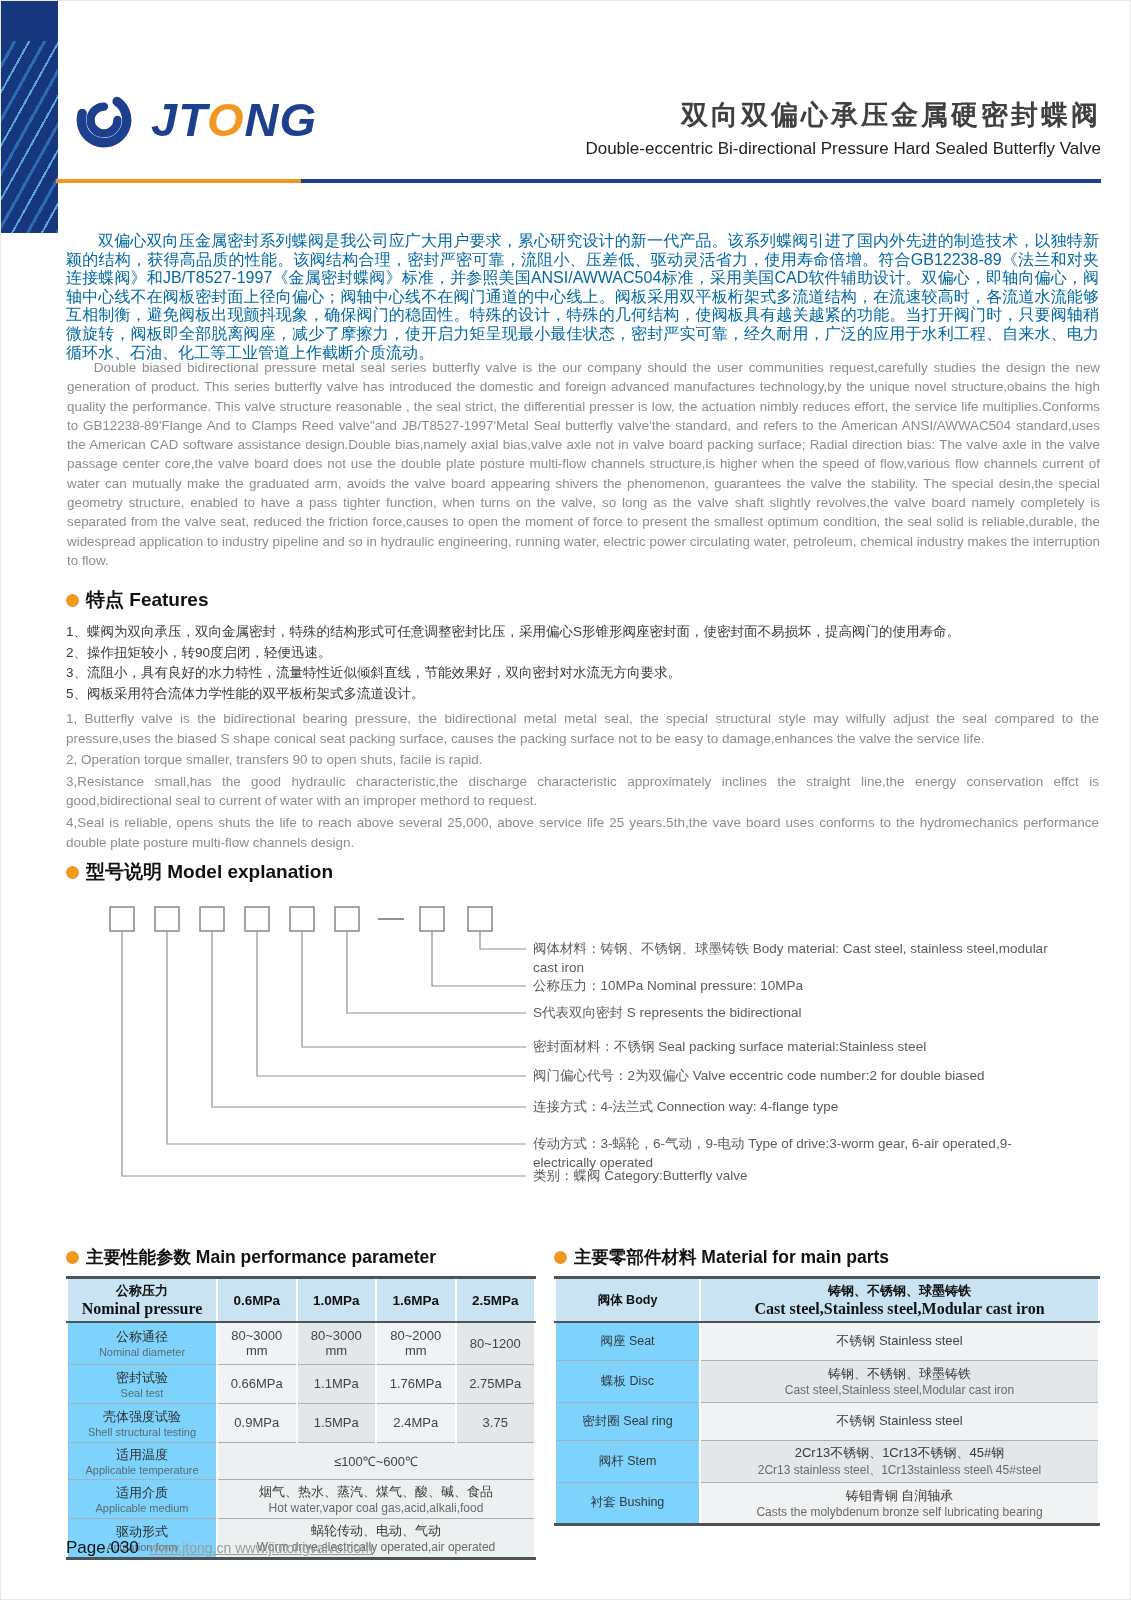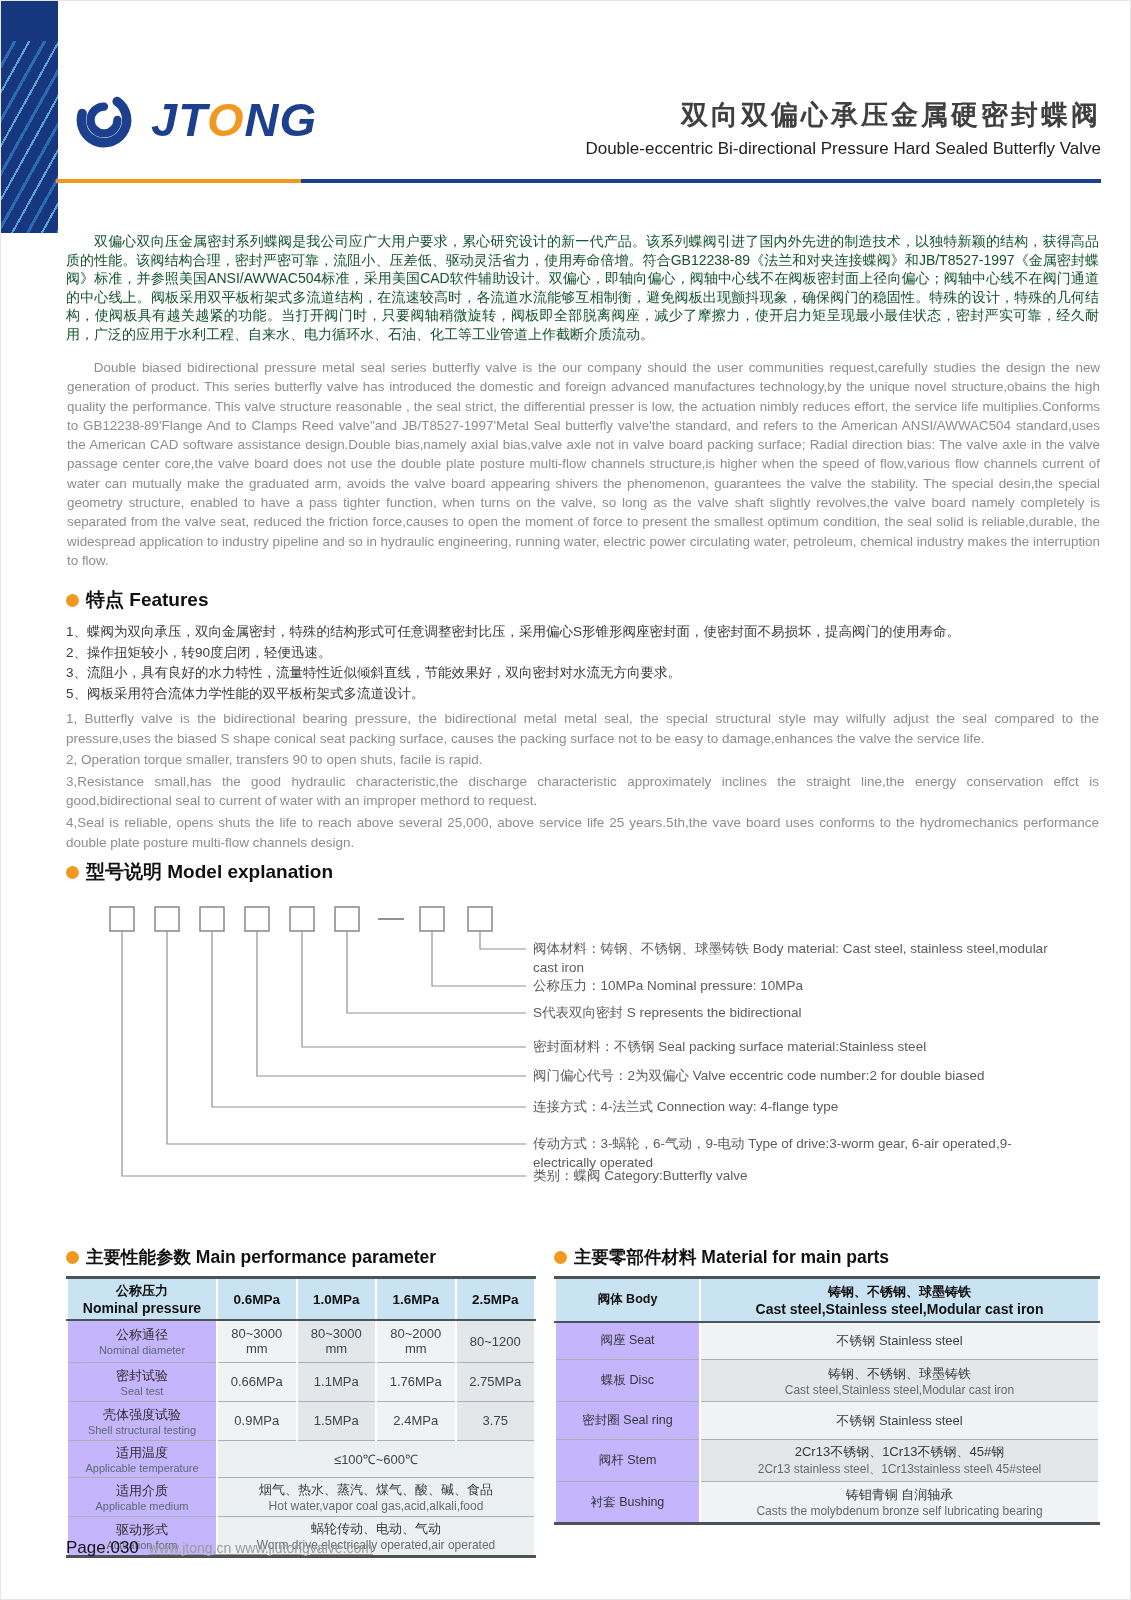--- a/index.html
+++ b/index.html
@@ -17,22 +17,22 @@
   .logo-swirl{width:62px;height:62px;margin-right:8px;}
   .logo-text{font-size:47px;font-weight:bold;font-style:italic;color:#1c3f8e;letter-spacing:1px;line-height:62px;}
   .logo-text .o{color:#f0981f;}
   .title-block{position:absolute;left:340px;top:96px;width:760px;text-align:right;}
   .title-zh{font-size:27px;font-weight:bold;color:#404040;letter-spacing:3px;}
   .title-en{font-size:17px;color:#222;margin-top:6px;}
   .divider{position:absolute;left:55px;top:178px;width:1045px;height:4px;
         background:linear-gradient(to right,#f0981f 0 245px,#1c3f8e 245px 100%);}
 
   
-  .intro-zh{position:absolute;left:65px;top:231px;width:1033px;font-size:14px;line-height:18.6px;
-        color:#14532d;text-align:justify;text-indent:2em;}
+  .intro-zh{position:absolute;left:65px;top:231px;width:1033px;font-size:16px;line-height:18.6px;
+        color:#0369a1;text-align:justify;text-indent:2em;}
   .intro-en{position:absolute;left:66px;top:357px;width:1033px;font-size:13.4px;line-height:19.3px;
         color:#8d8d8d;text-align:justify;text-indent:2em;}
 
   
   .sec-h{display:flex;align-items:center;font-weight:bold;color:#111;}
   .sec-h .bullet{width:13px;height:13px;border-radius:50%;background:#f0981f;margin-right:7px;flex:0 0 auto;}
   .sec-h.big{font-size:19px;}
   .sec-h.mid{font-size:17.5px;}
 
   
@@ -49,25 +49,25 @@
 
   
   .tbl-sec{position:absolute;top:1208px;margin-top:36px;}
   #perf-sec{left:65px;width:470px;}
   #mat-sec{left:553px;width:546px;}
   table{border-collapse:collapse;table-layout:fixed;margin-top:7px;width:100%;
         border-top:3px solid #4c5357;border-bottom:3px solid #4c5357;}
   td{border-left:2px solid #fff;border-right:2px solid #fff;border-bottom:1px solid #a7b0b5;
      text-align:center;vertical-align:middle;padding:3px 2px;}
   tr.head td{background:#c9e3f2;border-bottom:2px solid #4c5357;}
-  td.lbl{background:#c4b5fd;}
+  td.lbl{background:#7dd3fc;}
   .lz{display:block;font-size:13px;color:#2e2e2e;}
   .le{display:block;font-size:11px;color:#5c6a72;}
   .hz{display:block;font-size:13px;font-weight:bold;color:#111;}
-  .hz2{display:block;font-size:14px;font-weight:bold;color:#111;}
+  .hz2{display:block;font-size:16px;font-weight:bold;color:#111;font-family:Liberation Serif, serif;}
   .colh{font-size:13.5px;font-weight:bold;color:#111;}
   td.c1,td.c3{background:#f0f2f3;}
   td.c2,td.c4{background:#e3e7e9;}
   td.spanv{background:#edf0f1;}
   .val{font-size:13px;color:#3f454a;}
   .pre{white-space:pre-line;line-height:15px;}
   .vz{display:block;font-size:13px;color:#3a3a3a;}
   .ve{display:block;font-size:12px;color:#6a6a6a;}
   .mlabel{font-size:12.5px;color:#33383c;}
   td.mv1{background:#f0f2f3;}

